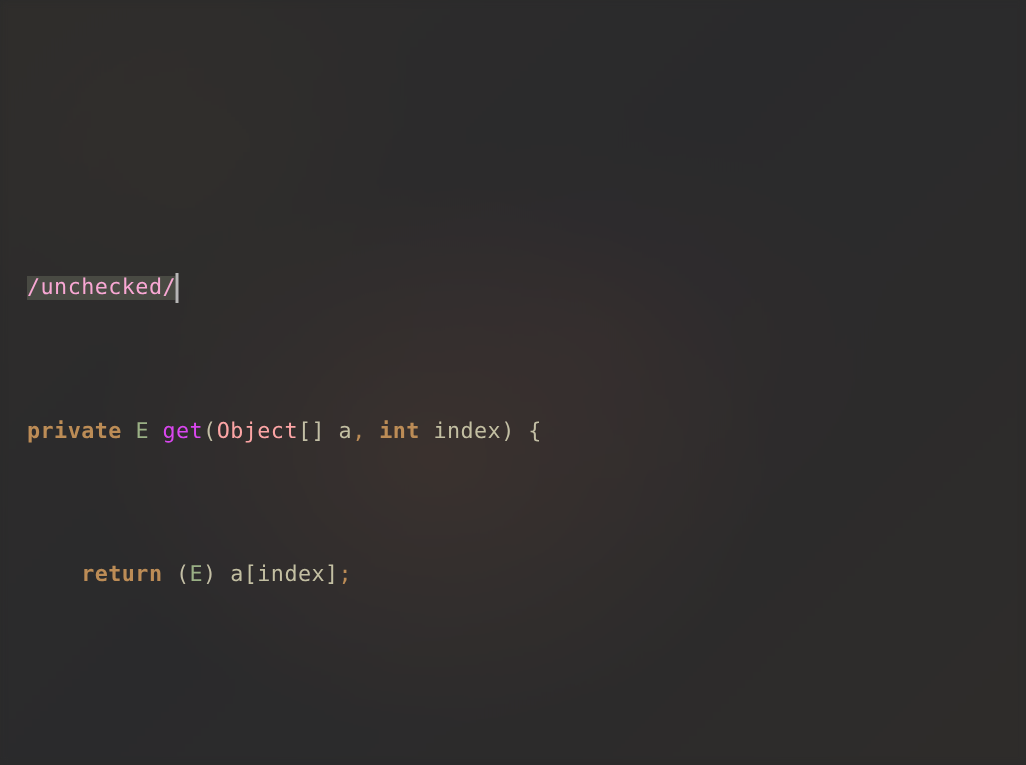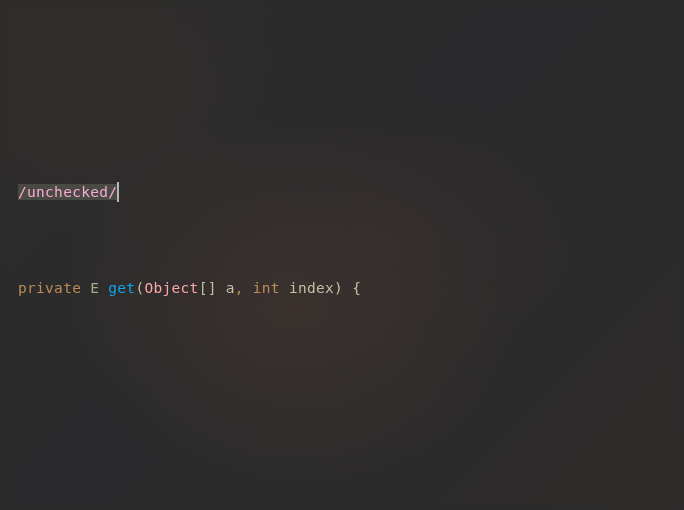--- a/index.html
+++ b/index.html
@@ -33,27 +33,27 @@
       white-space: pre;
       height: 100%;
     }
     .code-line {
       position: relative;
       display: block;
       height: 32px;
     }
     span { color: #cccccc; }
     .c-comment { color: #888f99; }
-    .c-keyword { color: #bc8c56; }
+    .c-keyword { color: #bc8c56; font-weight: bold; }
     .c-type { color: #fca5a5; }
     .c-type-e { color: #9ab085; }
     .c-punc { color: #c3bfa5; }
     .c-semi { color: #bc8c56; }
     .c-ident { color: #c3bfa2; }
-    .c-method-decl { color: #0ea5e9; }
+    .c-method-decl { color: #d946ef; }
     .annotation-hl {
       background: rgba(78,80,72,0.85);
       color: #f9a8d4;
     }
     .caret::after {
       content: "";
       position: absolute;
       width: 2px;
       height: 20px;
       background: #cfcfcf;
@@ -63,20 +63,21 @@
   </style>
 </head>
 <body>
 
 <div class="bg-overlay"></div>
 
 <div class="code-area">
   <div class="code-line"></div>
   <div class="code-line"><span class="annotation-hl">/unchecked/</span><span class="caret"></span></div>
   <div class="code-line"><span class="c-keyword">private</span><span> </span><span class="c-type-e">E</span><span> </span><span class="c-method-decl">get</span><span class="c-punc">(</span><span class="c-type">Object</span><span class="c-punc">[]</span><span class="c-ident"> a</span><span class="c-semi">,</span><span class="c-keyword"> int</span><span class="c-ident"> index</span><span class="c-punc">) {</span></div>
+  <div class="code-line"><span class="c-keyword">    return</span><span class="c-punc"> (</span><span class="c-type-e">E</span><span class="c-punc">)</span><span class="c-ident"> a[index]</span><span class="c-semi">;</span></div>
   
   
   
   
   
   
   
   
   
   

